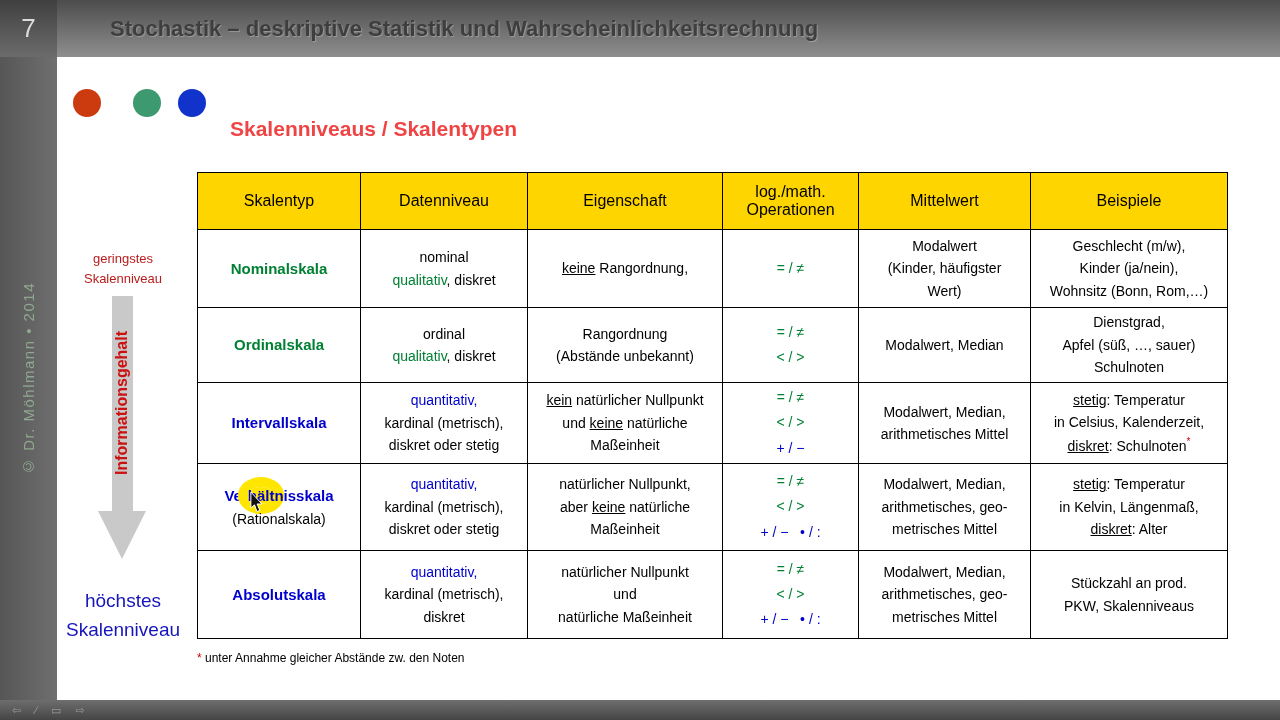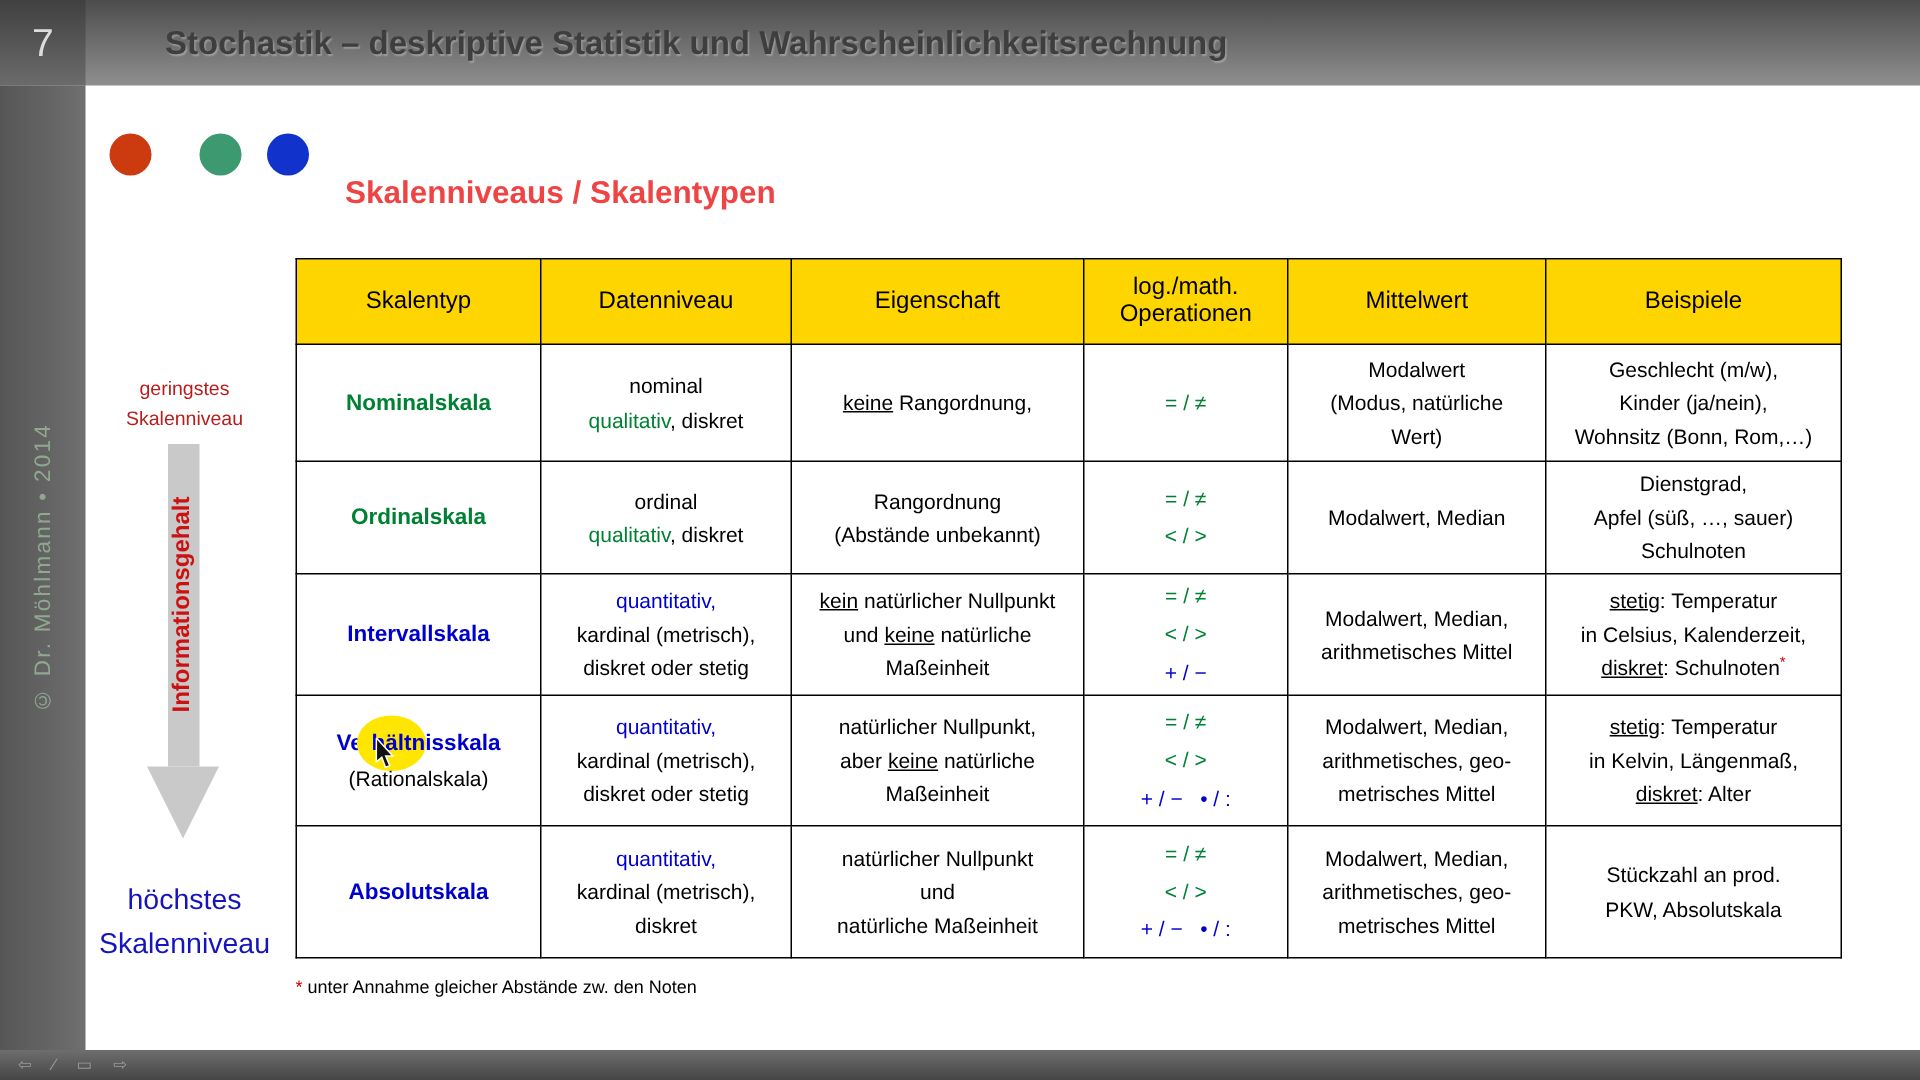--- a/index.html
+++ b/index.html
@@ -137,21 +137,21 @@
             <div class="ln"><span class="g">qualitativ</span><span>, diskret</span></div>
           </td>
           <td>
             <div class="ln"><span class="u">keine</span><span> Rangordnung,</span></div>
           </td>
           <td class="ops-cell">
             <div class="ln"><span class="g">= / ≠</span></div>
           </td>
           <td>
             <div class="ln"><span>Modalwert</span></div>
-            <div class="ln"><span>(Modus, natürliche</span></div>
+            <div class="ln"><span>(Kinder, häufigster</span></div>
             <div class="ln"><span>Wert)</span></div>
           </td>
           <td>
             <div class="ln"><span>Geschlecht (m/w),</span></div>
             <div class="ln"><span>Kinder (ja/nein),</span></div>
             <div class="ln"><span>Wohnsitz (Bonn, Rom,…)</span></div>
           </td>
         </tr>
         <tr>
           <td class="name-cell">
@@ -257,21 +257,21 @@
             <div class="ln"><span class="g">&lt; / &gt;</span></div>
             <div class="ln"><span class="b">+ / − &nbsp; • / :</span></div>
           </td>
           <td>
             <div class="ln"><span>Modalwert, Median,</span></div>
             <div class="ln"><span>arithmetisches, geo-</span></div>
             <div class="ln"><span>metrisches Mittel</span></div>
           </td>
           <td>
             <div class="ln"><span>Stückzahl an prod.</span></div>
-            <div class="ln"><span>PKW, Absolutskala</span></div>
+            <div class="ln"><span>PKW, Skalenniveaus</span></div>
           </td>
         </tr>
       </tbody>
   </table>
 
   <div class="footnote"><span class="r">*</span><span> unter Annahme gleicher Abstände zw. den Noten</span></div>
 
   <svg class="cursor" viewBox="0 0 12 18">
     <polygon points="1,0 1,13 4,10.5 6,16 8.3,15 6.1,9.8 10,9.8" fill="#111" stroke="#fff" stroke-width="0.8"></polygon>
   </svg>

